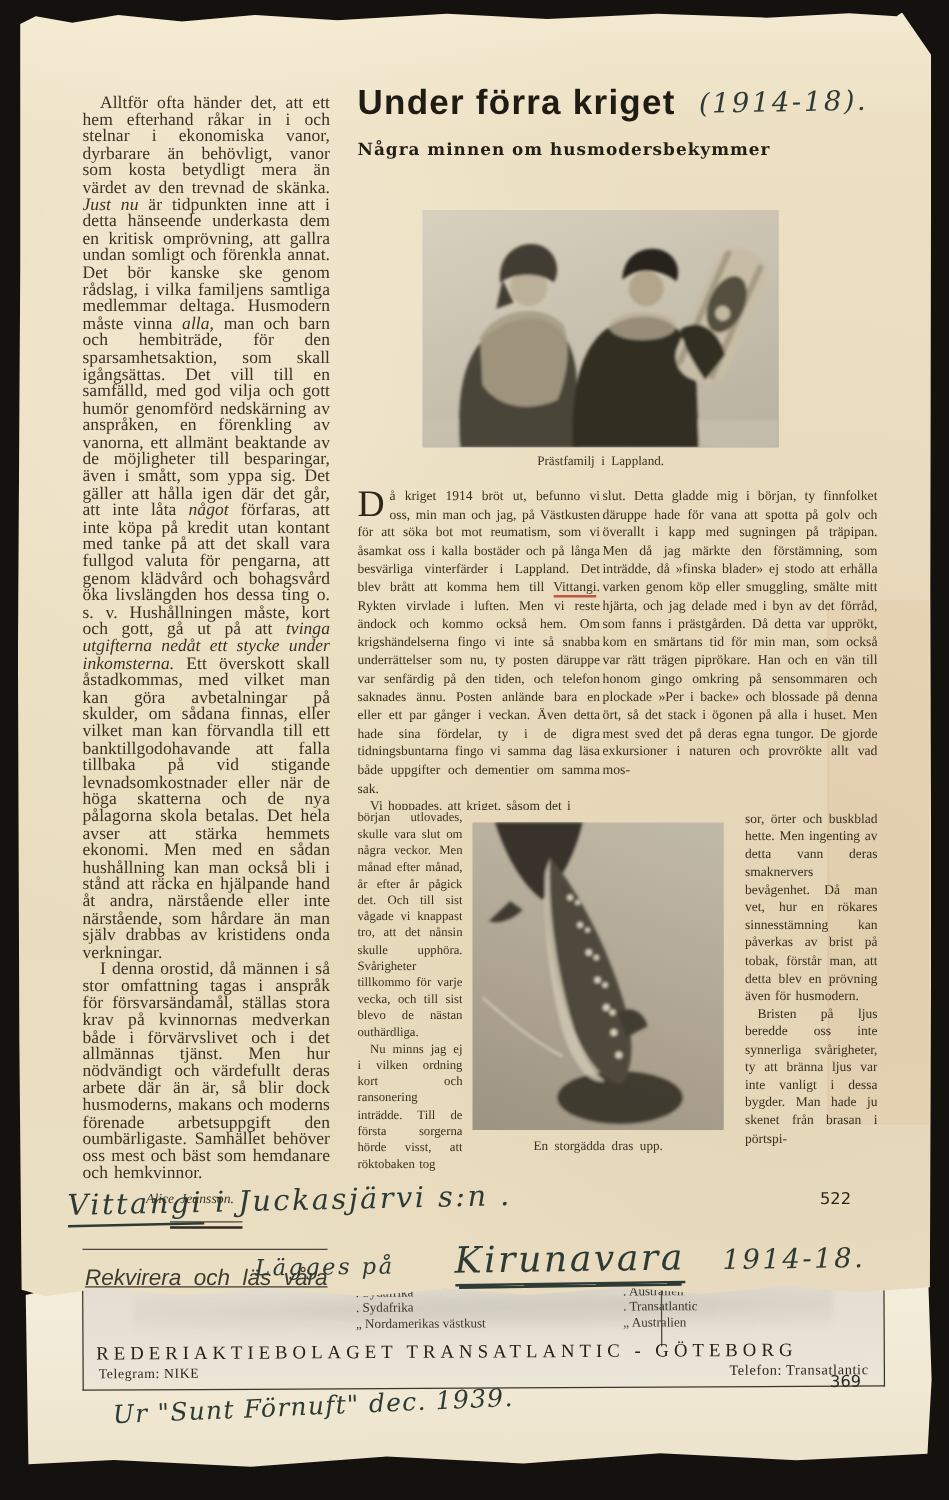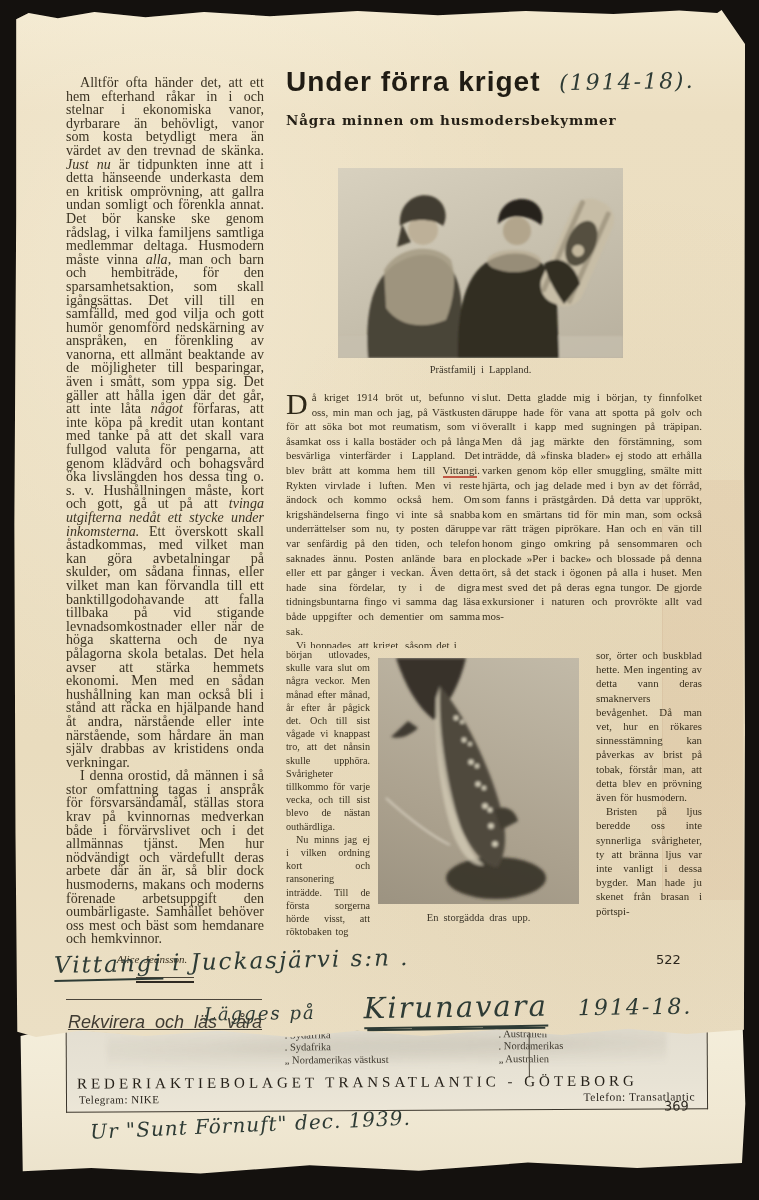--- a/index.html
+++ b/index.html
@@ -119,21 +119,21 @@
       <div class="routes">
         <ul class="routelist left">
           <li>. Nordamerikas ostkust</li>
           <li>. Sydafrika</li>
           <li>. Sydafrika</li>
           <li>„ Nordamerikas västkust</li>
         </ul>
         <ul class="routelist right">
           <li>. Sverige och Finland</li>
           <li>. Australien</li>
-          <li>. Nordamerikas</li>
+          <li>. Transatlantic</li>
           <li>„ Australien</li>
         </ul>
       </div>
       <div class="routediv"></div>
       <div class="company">REDERIAKTIEBOLAGET TRANSATLANTIC - GÖTEBORG</div>
       <div class="telrow">
         <span class="left">Telegram: NIKE</span>
         <span class="right">Telefon: Transatlantic</span>
       </div>
     </div>

